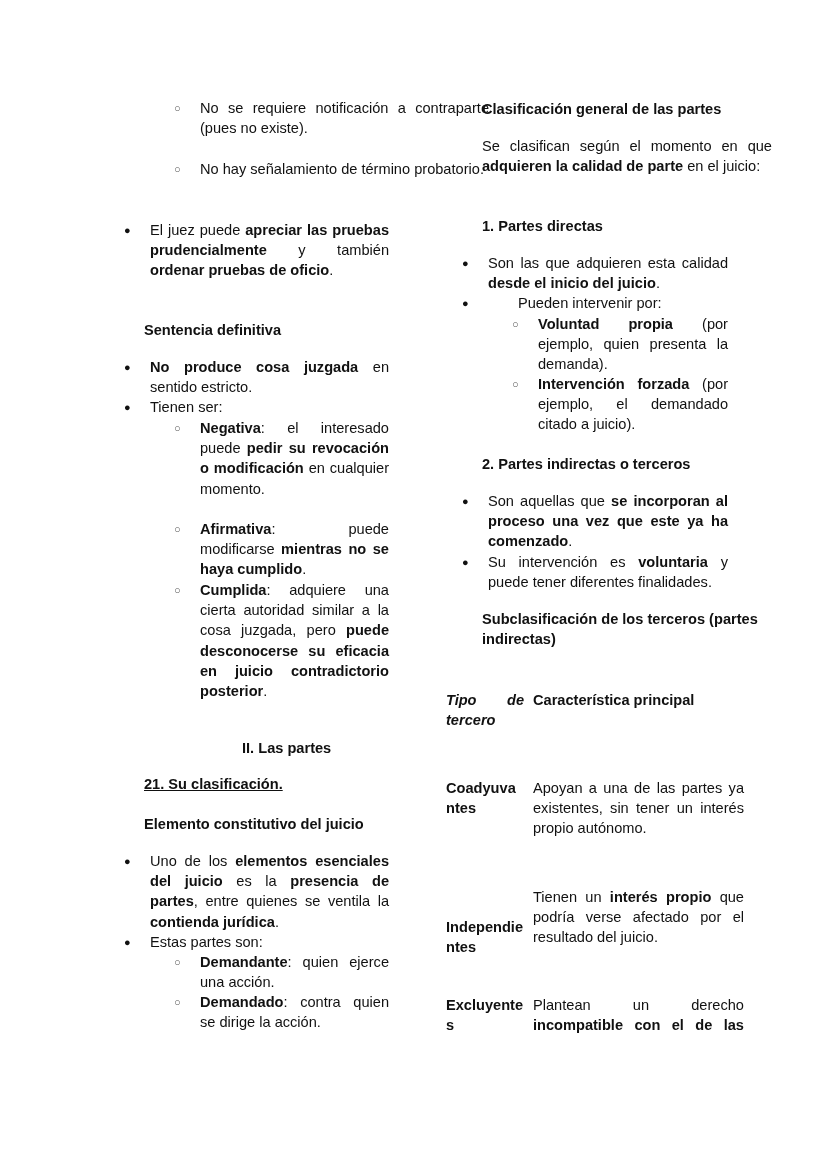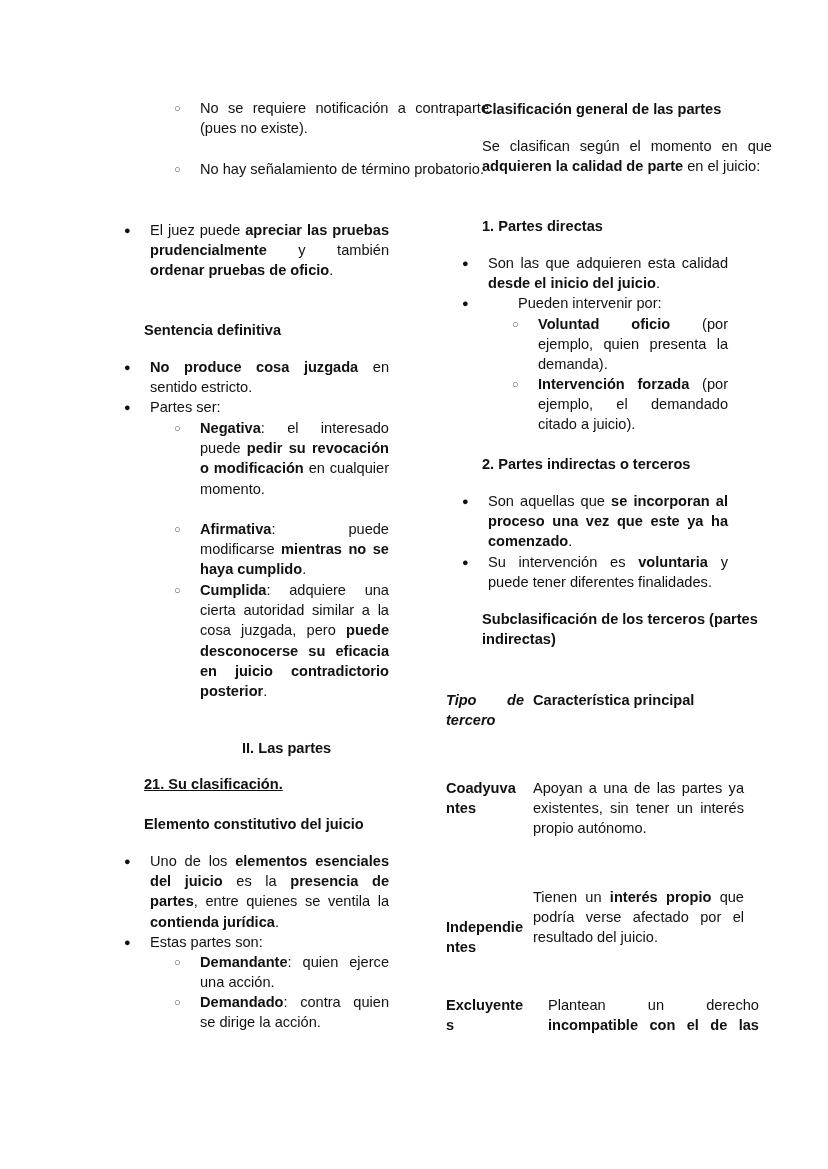--- a/index.html
+++ b/index.html
@@ -40,21 +40,21 @@
   </div>
 
   <div class="blk h" style="left:0; top:320px; width:289px;">Sentencia definitiva</div>
 
   <span class="bullet filled" style="left:24px; top:357px;"></span>
   <div class="item" style="left:50px; top:357px; width:239px;">
     <b>No produce cosa juzgada</b><span> en sentido estricto.</span>
   </div>
   <span class="bullet filled" style="left:24px; top:397px;"></span>
   <div class="item" style="left:50px; top:397px; width:239px;">
-    <span>Partes ser:</span>
+    <span>Tienen ser:</span>
   </div>
 
   <span class="bullet hollow" style="left:74px; top:418px;"></span>
   <div class="item" style="left:100px; top:418px; width:189px;">
     <b>Negativa</b><span>: el interesado puede </span><b>pedir su revocación o modificación</b><span> en cualquier momento.</span>
   </div>
 
   <span class="bullet hollow" style="left:74px; top:519px;"></span>
   <div class="item" style="left:100px; top:519px; width:189px;">
     <b>Afirmativa</b><span>: puede modificarse </span><b>mientras no se haya cumplido</b><span>.</span>
@@ -104,21 +104,21 @@
   <div class="item" style="left:50px; top:253px; width:240px;">
     <span>Son las que adquieren esta calidad </span><b>desde el inicio del juicio</b><span>.</span>
   </div>
   <span class="bullet filled" style="left:24px; top:293px;"></span>
   <div class="item" style="left:50px; top:293px; width:240px;margin-left:30px;">
     <span>Pueden intervenir por:</span>
   </div>
 
   <span class="bullet hollow" style="left:74px; top:314px;"></span>
   <div class="item" style="left:100px; top:314px; width:190px;">
-    <b>Voluntad oficio</b><span> (por ejemplo, quien presenta la demanda).</span>
+    <b>Voluntad propia</b><span> (por ejemplo, quien presenta la demanda).</span>
   </div>
   <span class="bullet hollow" style="left:74px; top:374px;"></span>
   <div class="item" style="left:100px; top:374px; width:190px;">
     <b>Intervención forzada</b><span> (por ejemplo, el demandado citado a juicio).</span>
   </div>
 
   <div class="blk h" style="left:0; top:454px; width:290px; text-align:left;">2. Partes indirectas o terceros</div>
 
   <span class="bullet filled" style="left:24px; top:491px;"></span>
   <div class="item" style="left:50px; top:491px; width:240px;">
@@ -150,18 +150,18 @@
 
     <div>
       <div class="cellb" style="left:8px; top:917px; width:78px; word-break:break-all;">Independientes</div>
       <div class="cell" style="left:95px; top:887px; width:211px; text-align:justify;">
         <span>Tienen un </span><b>interés propio</b><span> que podría verse afectado por el resultado del juicio.</span>
       </div>
     </div>
 
     <div>
       <div class="cellb" style="left:8px; top:995px; width:78px; word-break:break-all;">Excluyentes</div>
-      <div class="cell justify-last" style="left:110px; top:995px; width:211px; text-align:justify;">
+      <div class="cell justify-last" style="left:95px; top:995px; width:211px; text-align:justify;">
         <span>Plantean un derecho </span><b>incompatible con el de las</b>
       </div>
     </div>
   </div>
 </div>
 
 </body></html>

